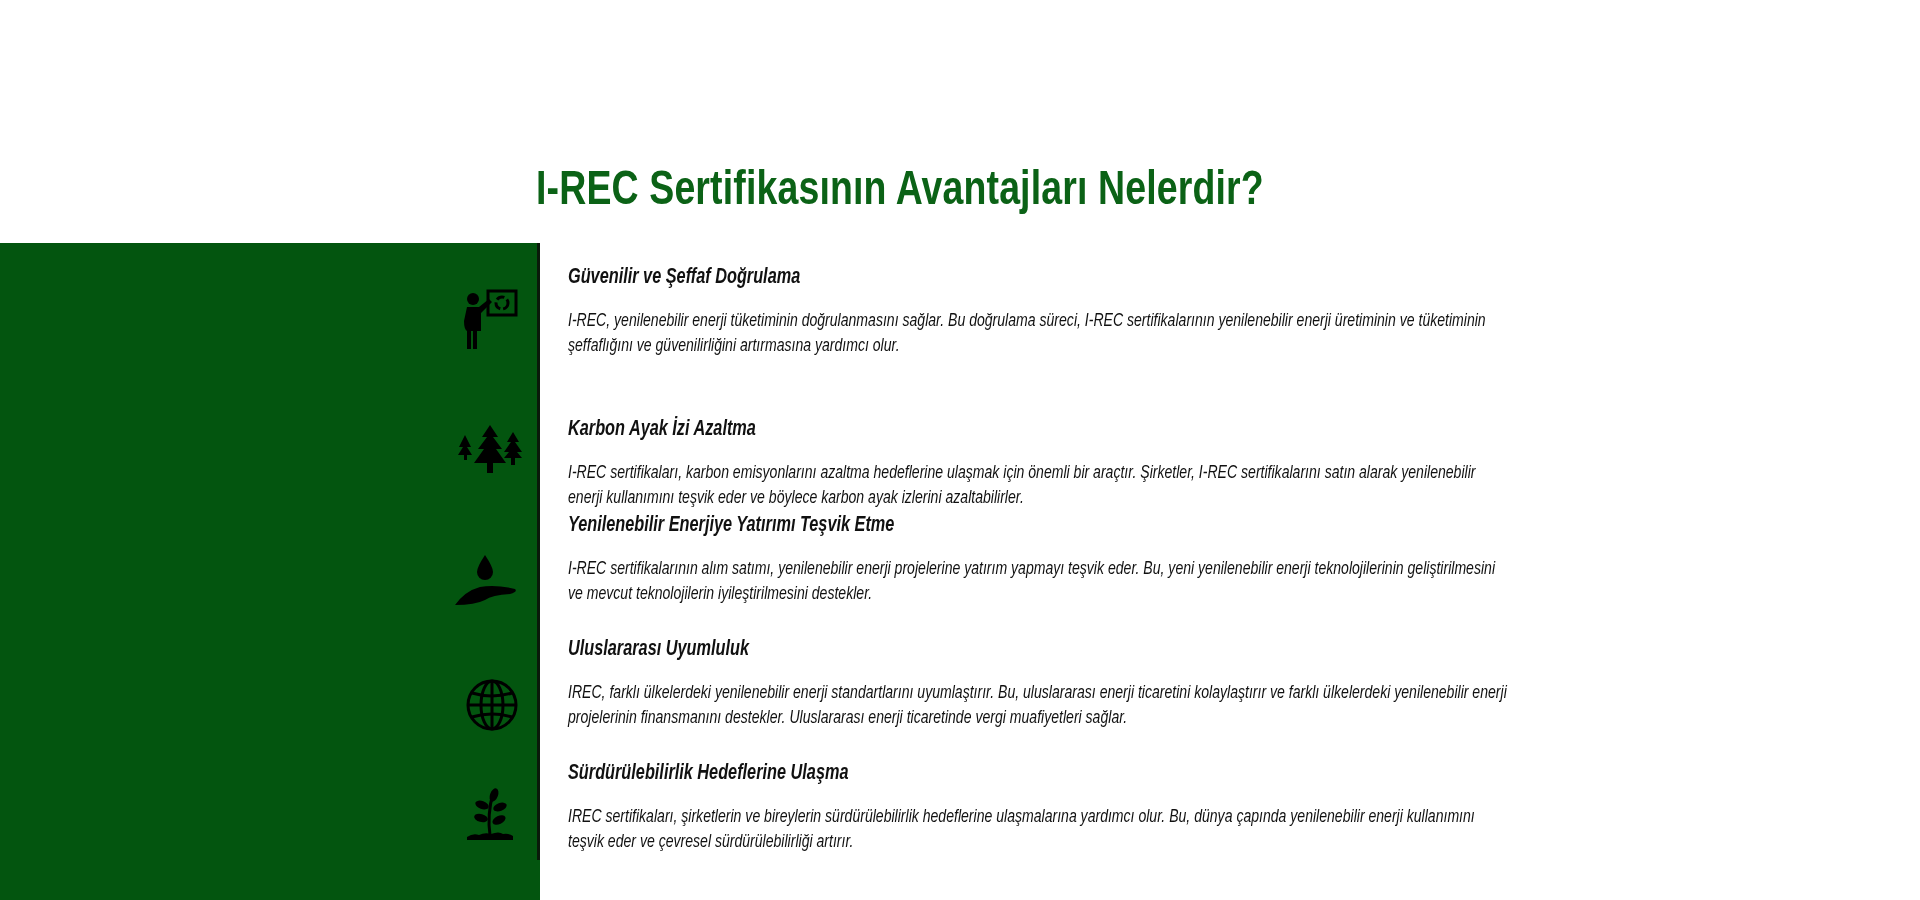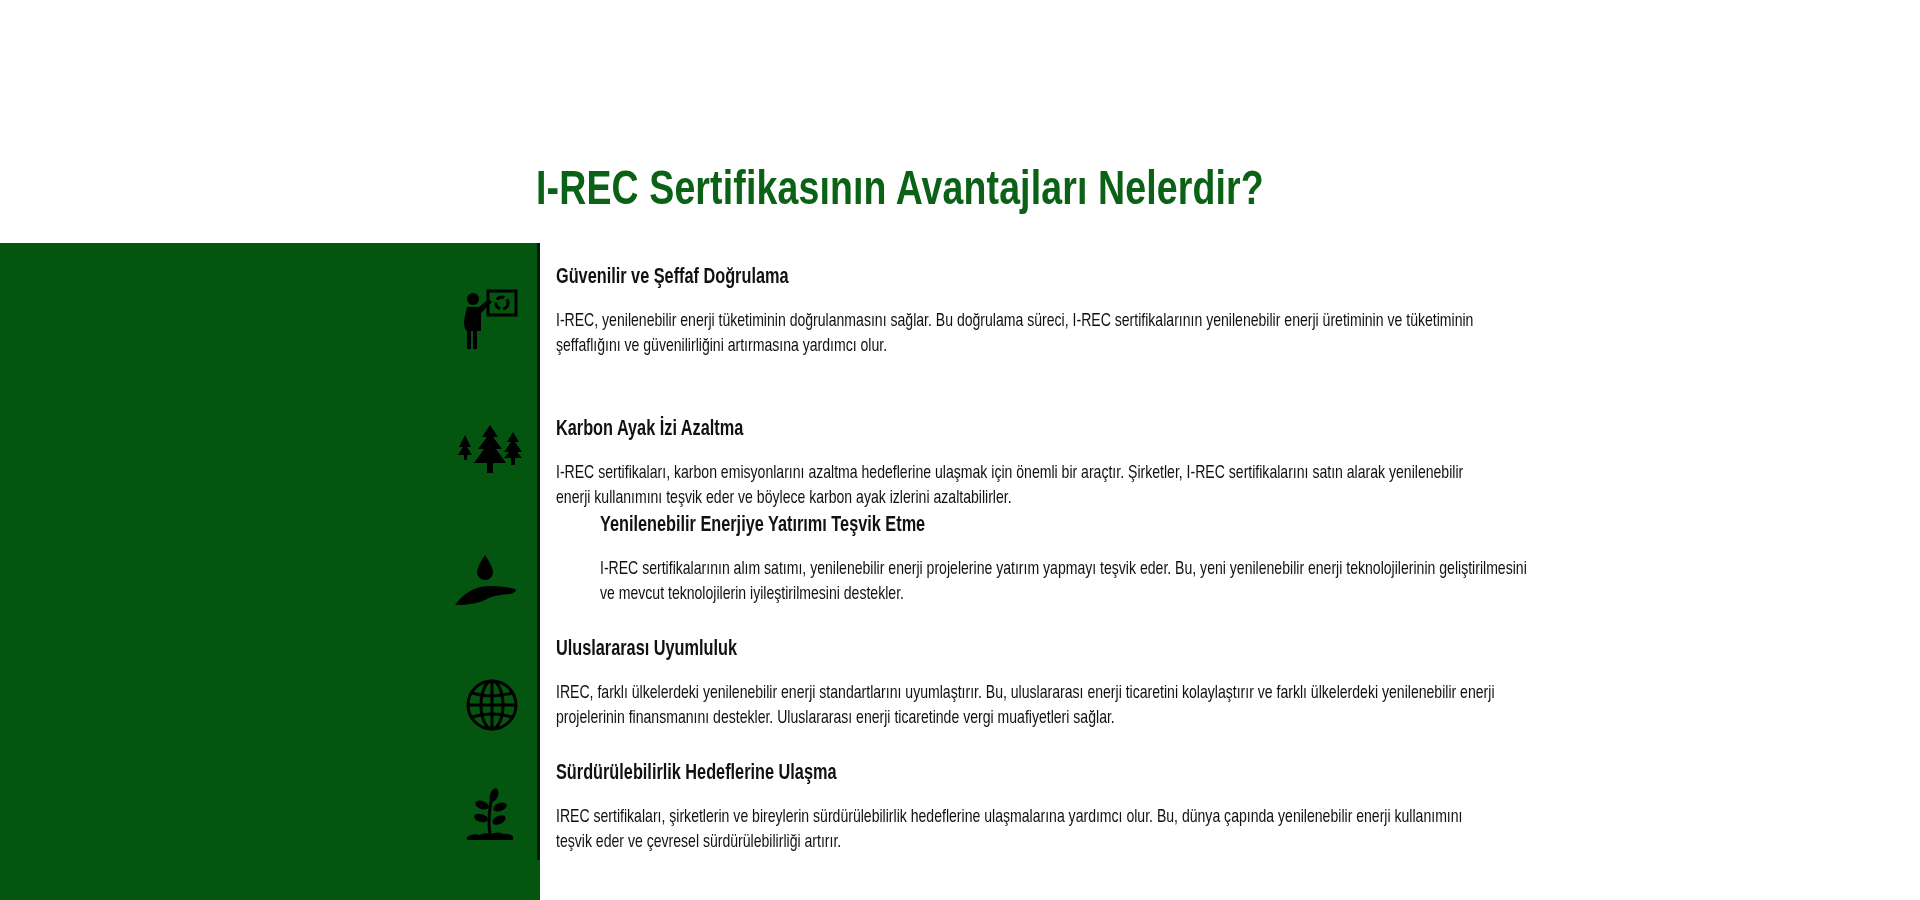--- a/index.html
+++ b/index.html
@@ -25,21 +25,21 @@
     .divider-line {
       position: absolute; left: 537px; top: 243px;
       width: 3px; height: 617px; background: #0a1a0a;
     }
     .icon {
       position: absolute; width: 70px; height: 70px;
       display: flex; align-items: center; justify-content: center;
     }
     .icon svg { width: 70px; height: 70px; }
     .feature {
-      position: absolute; left: 556px; width: 940px;
+      position: absolute; left: 568px; width: 940px; font-style: italic;
     }
     .feature-title {
       margin: 0; font-weight: bold; font-size: 22px; color: #111;
       transform: scaleX(0.74); transform-origin: left center;
       white-space: nowrap; line-height: 28px;
     }
     .feature-desc {
       margin: 17px 0 0 0; font-size: 19px; color: #111; line-height: 25px;
       transform: scaleX(0.74); transform-origin: left top;
       width: 1270px;
@@ -108,21 +108,21 @@
 <div class="feature" style="top:262px;">
   <h3 class="feature-title">Güvenilir ve Şeffaf Doğrulama</h3>
   <p class="feature-desc">I-REC, yenilenebilir enerji tüketiminin doğrulanmasını sağlar. Bu doğrulama süreci, I-REC sertifikalarının yenilenebilir enerji üretiminin ve tüketiminin şeffaflığını ve güvenilirliğini artırmasına yardımcı olur.</p>
 </div>
 
 <div class="feature" style="top:386px;margin-top:28px;">
   <h3 class="feature-title">Karbon Ayak İzi Azaltma</h3>
   <p class="feature-desc">I-REC sertifikaları, karbon emisyonlarını azaltma hedeflerine ulaşmak için önemli bir araçtır. Şirketler, I-REC sertifikalarını satın alarak yenilenebilir enerji kullanımını teşvik eder ve böylece karbon ayak izlerini azaltabilirler.</p>
 </div>
 
-<div class="feature" style="top:510px;margin-left:44px;">
+<div class="feature" style="top:510px;">
   <h3 class="feature-title">Yenilenebilir Enerjiye Yatırımı Teşvik Etme</h3>
   <p class="feature-desc">I-REC sertifikalarının alım satımı, yenilenebilir enerji projelerine yatırım yapmayı teşvik eder. Bu, yeni yenilenebilir enerji teknolojilerinin geliştirilmesini ve mevcut teknolojilerin iyileştirilmesini destekler.</p>
 </div>
 
 <div class="feature" style="top:634px;">
   <h3 class="feature-title">Uluslararası Uyumluluk</h3>
   <p class="feature-desc">IREC, farklı ülkelerdeki yenilenebilir enerji standartlarını uyumlaştırır. Bu, uluslararası enerji ticaretini kolaylaştırır ve farklı ülkelerdeki yenilenebilir enerji projelerinin finansmanını destekler. Uluslararası enerji ticaretinde vergi muafiyetleri sağlar.</p>
 </div>
 
 <div class="feature" style="top:758px;">

